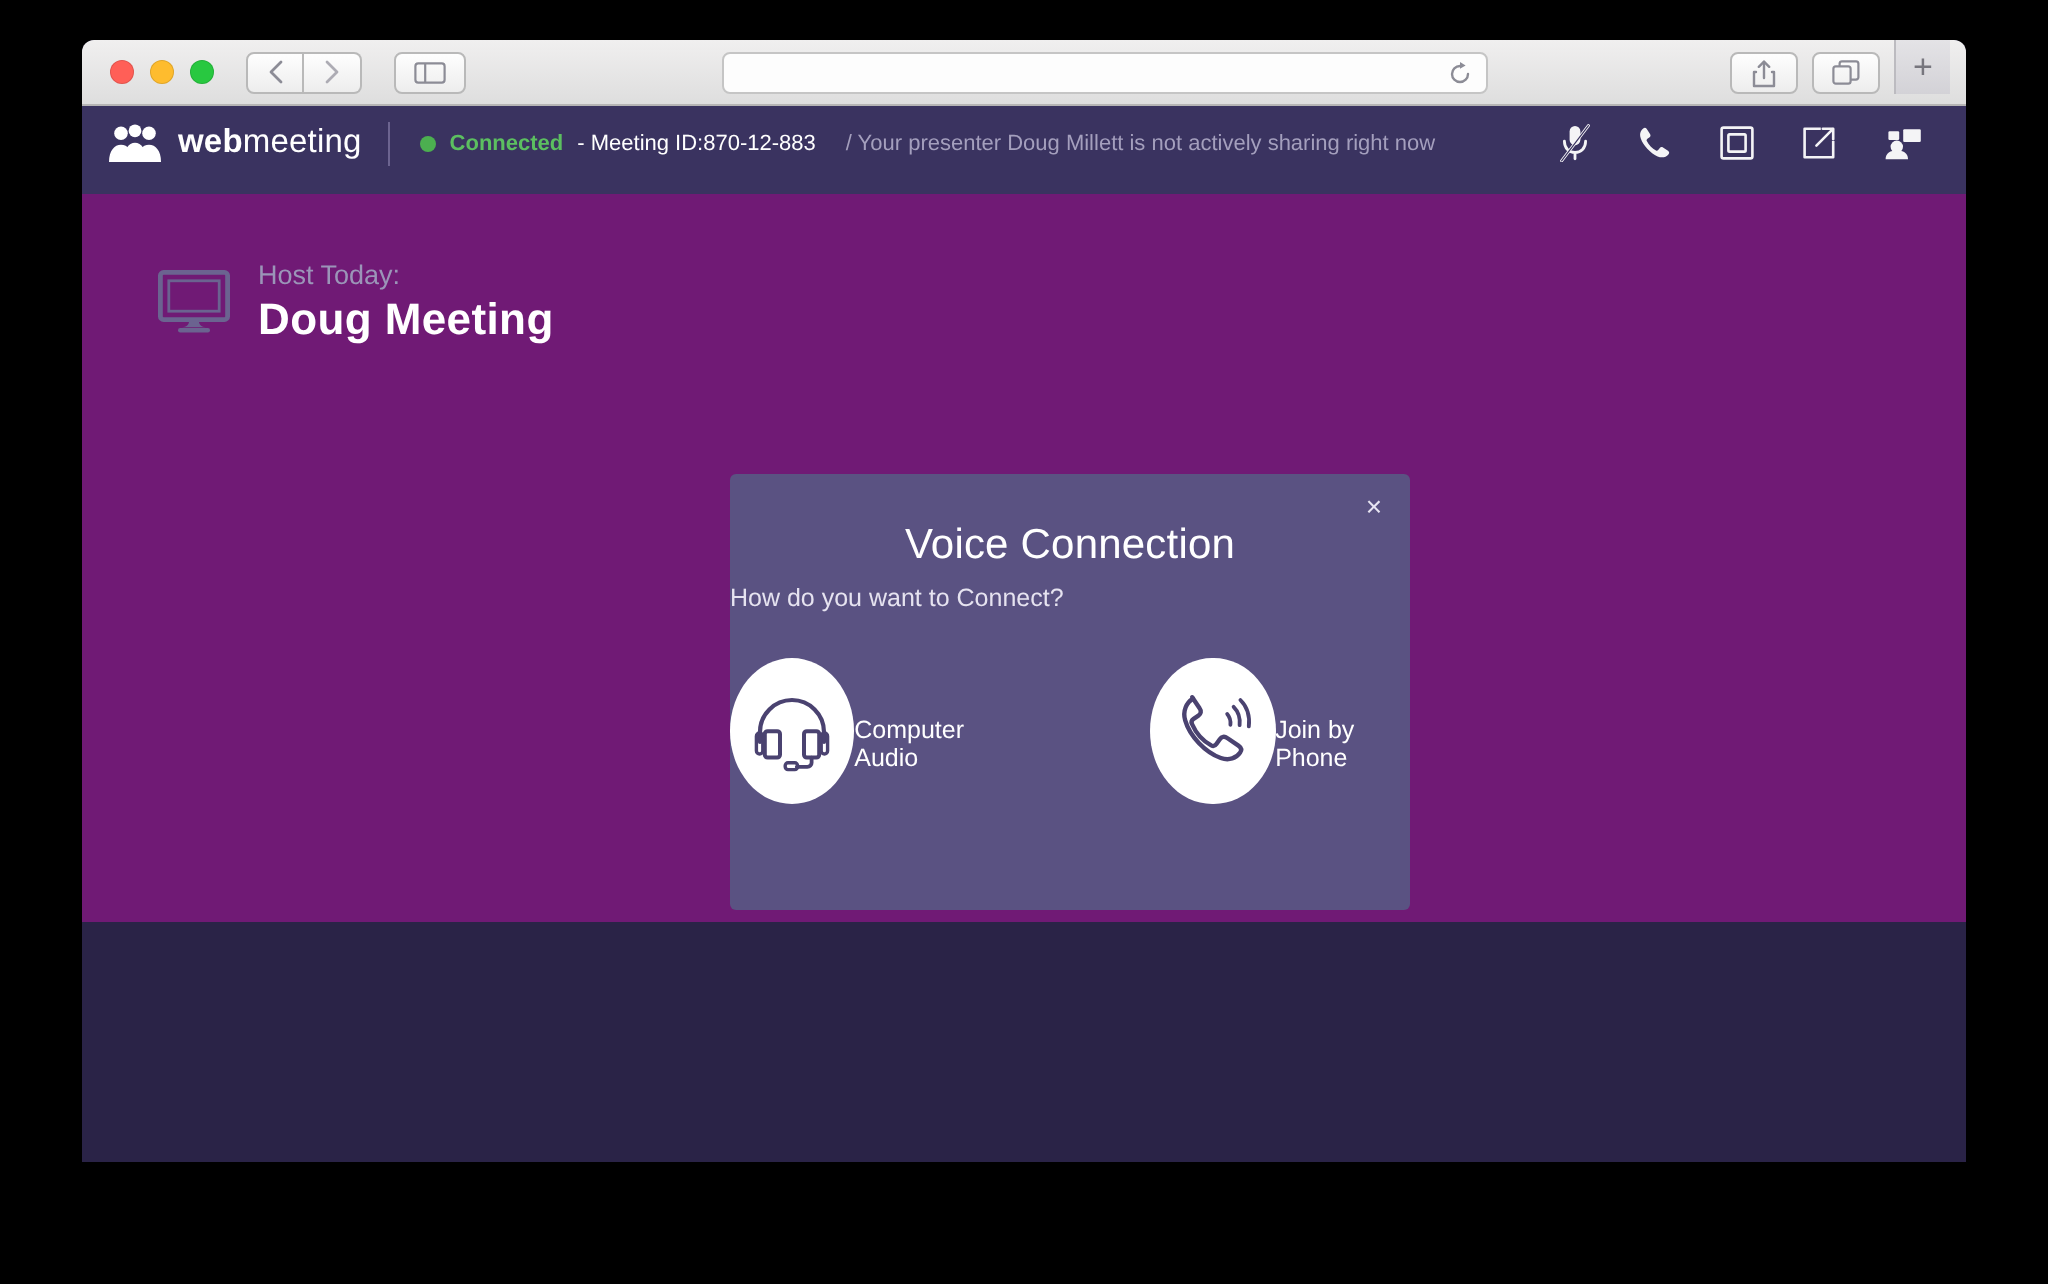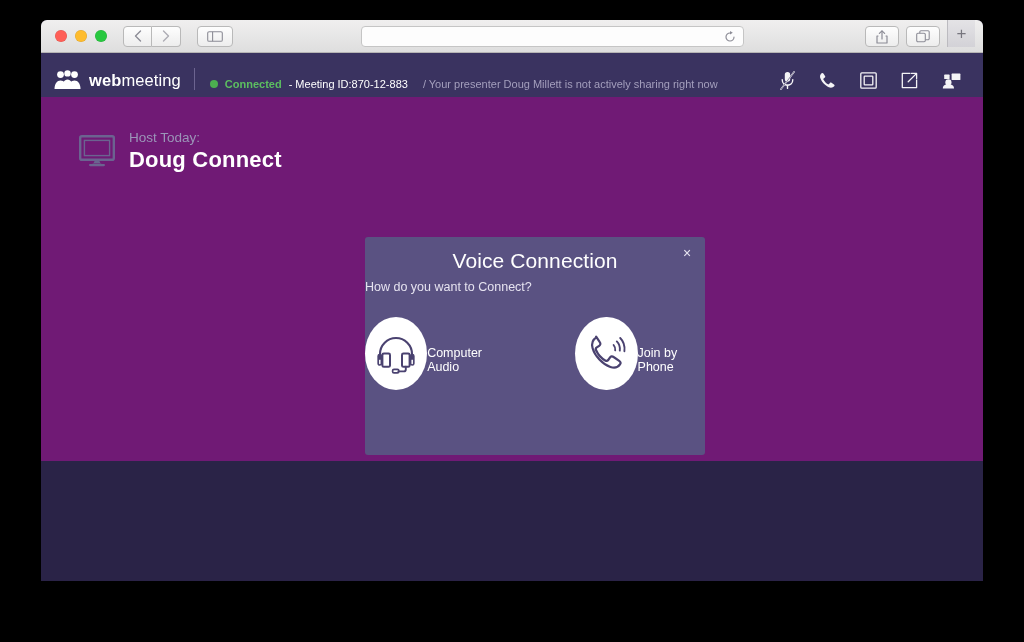--- a/index.html
+++ b/index.html
@@ -117,21 +117,21 @@
     font-weight: 300;
     line-height: 1;
   }
 
   
   .app-header {
     position: relative;
     height: 44px;
     background: #3a3360;
     display: flex;
-    align-items: flex-end;
+    align-items: center;
     padding: 0 14px 7px 13px;
   }
 
   .logo {
     display: flex;
     align-items: center;
     gap: 8px;
   }
   .logo-text {
     font-size: 16.5px;
@@ -233,21 +233,21 @@
     align-items: center;
     justify-content: center;
     cursor: pointer;
     line-height: 1;
   }
   .modal-title {
     text-align: center;
     color: #ffffff;
     font-size: 21px;
     font-weight: normal;
-    padding-top: 12px;
+    padding-top: 24px;
     letter-spacing: .1px;
   }
   .modal-sub {
     text-align: left;
     color: #e6e3f0;
     font-size: 12.5px;
     margin-top: 7px;
   }
 
   .options {
@@ -407,21 +407,21 @@
 
     <div class="host-block">
       <svg width="36" height="32" viewBox="0 0 36 32">
         <rect x="1.2" y="1.2" width="33.6" height="23.6" rx="1.6" fill="none" stroke="#6b6390" stroke-width="2.4"></rect>
         <rect x="5.4" y="5.4" width="25.2" height="15.2" fill="none" stroke="#6b6390" stroke-width="1.4"></rect>
         <path d="M12 28.6 C15 28.6 15.6 26.6 15.6 25 L20.4 25 C20.4 26.6 21 28.6 24 28.6 Z" fill="#6b6390"></path>
         <rect x="10" y="29" width="16" height="2.2" rx="1.1" fill="#6b6390"></rect>
       </svg>
       <div class="host-text-wrap">
         <span class="host-label">Host Today:</span>
-        <span class="host-name">Doug Connect</span>
+        <span class="host-name">Doug Meeting</span>
       </div>
     </div>
 
     <div class="modal">
 
       <div class="modal-close">×</div>
 
       <div class="modal-title">Voice Connection</div>
       <div class="modal-sub">How do you want to Connect?</div>
 

